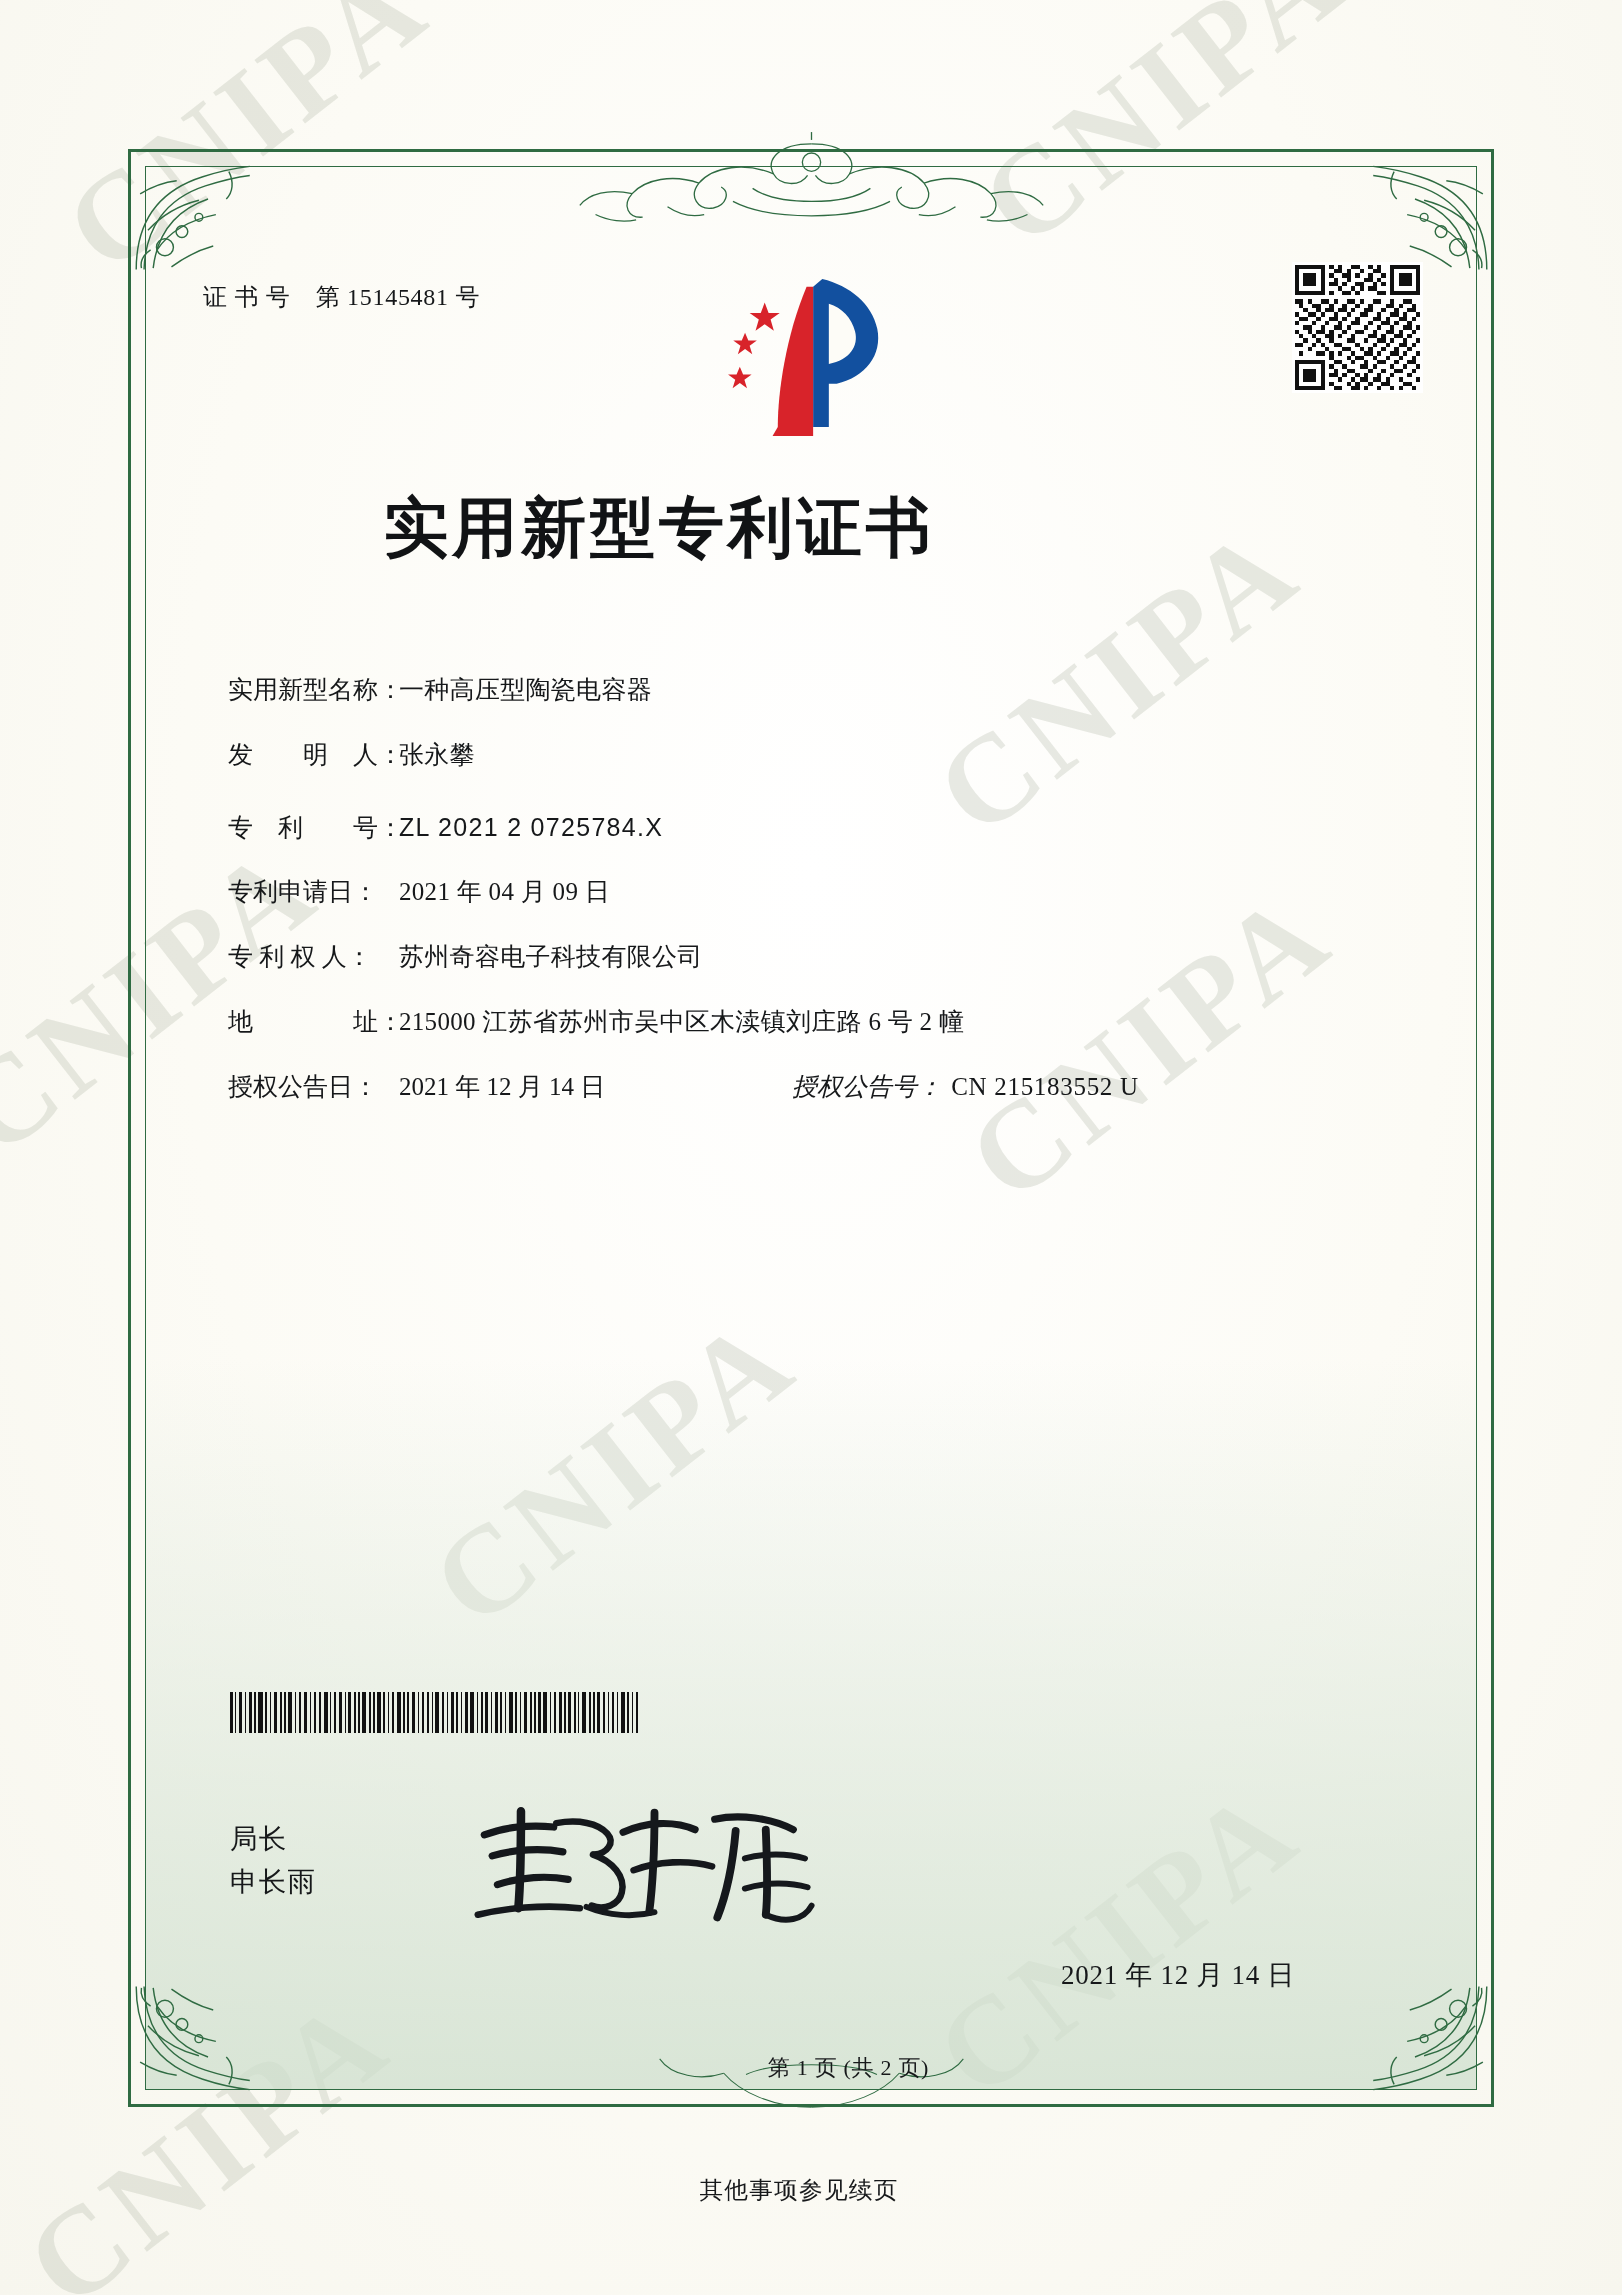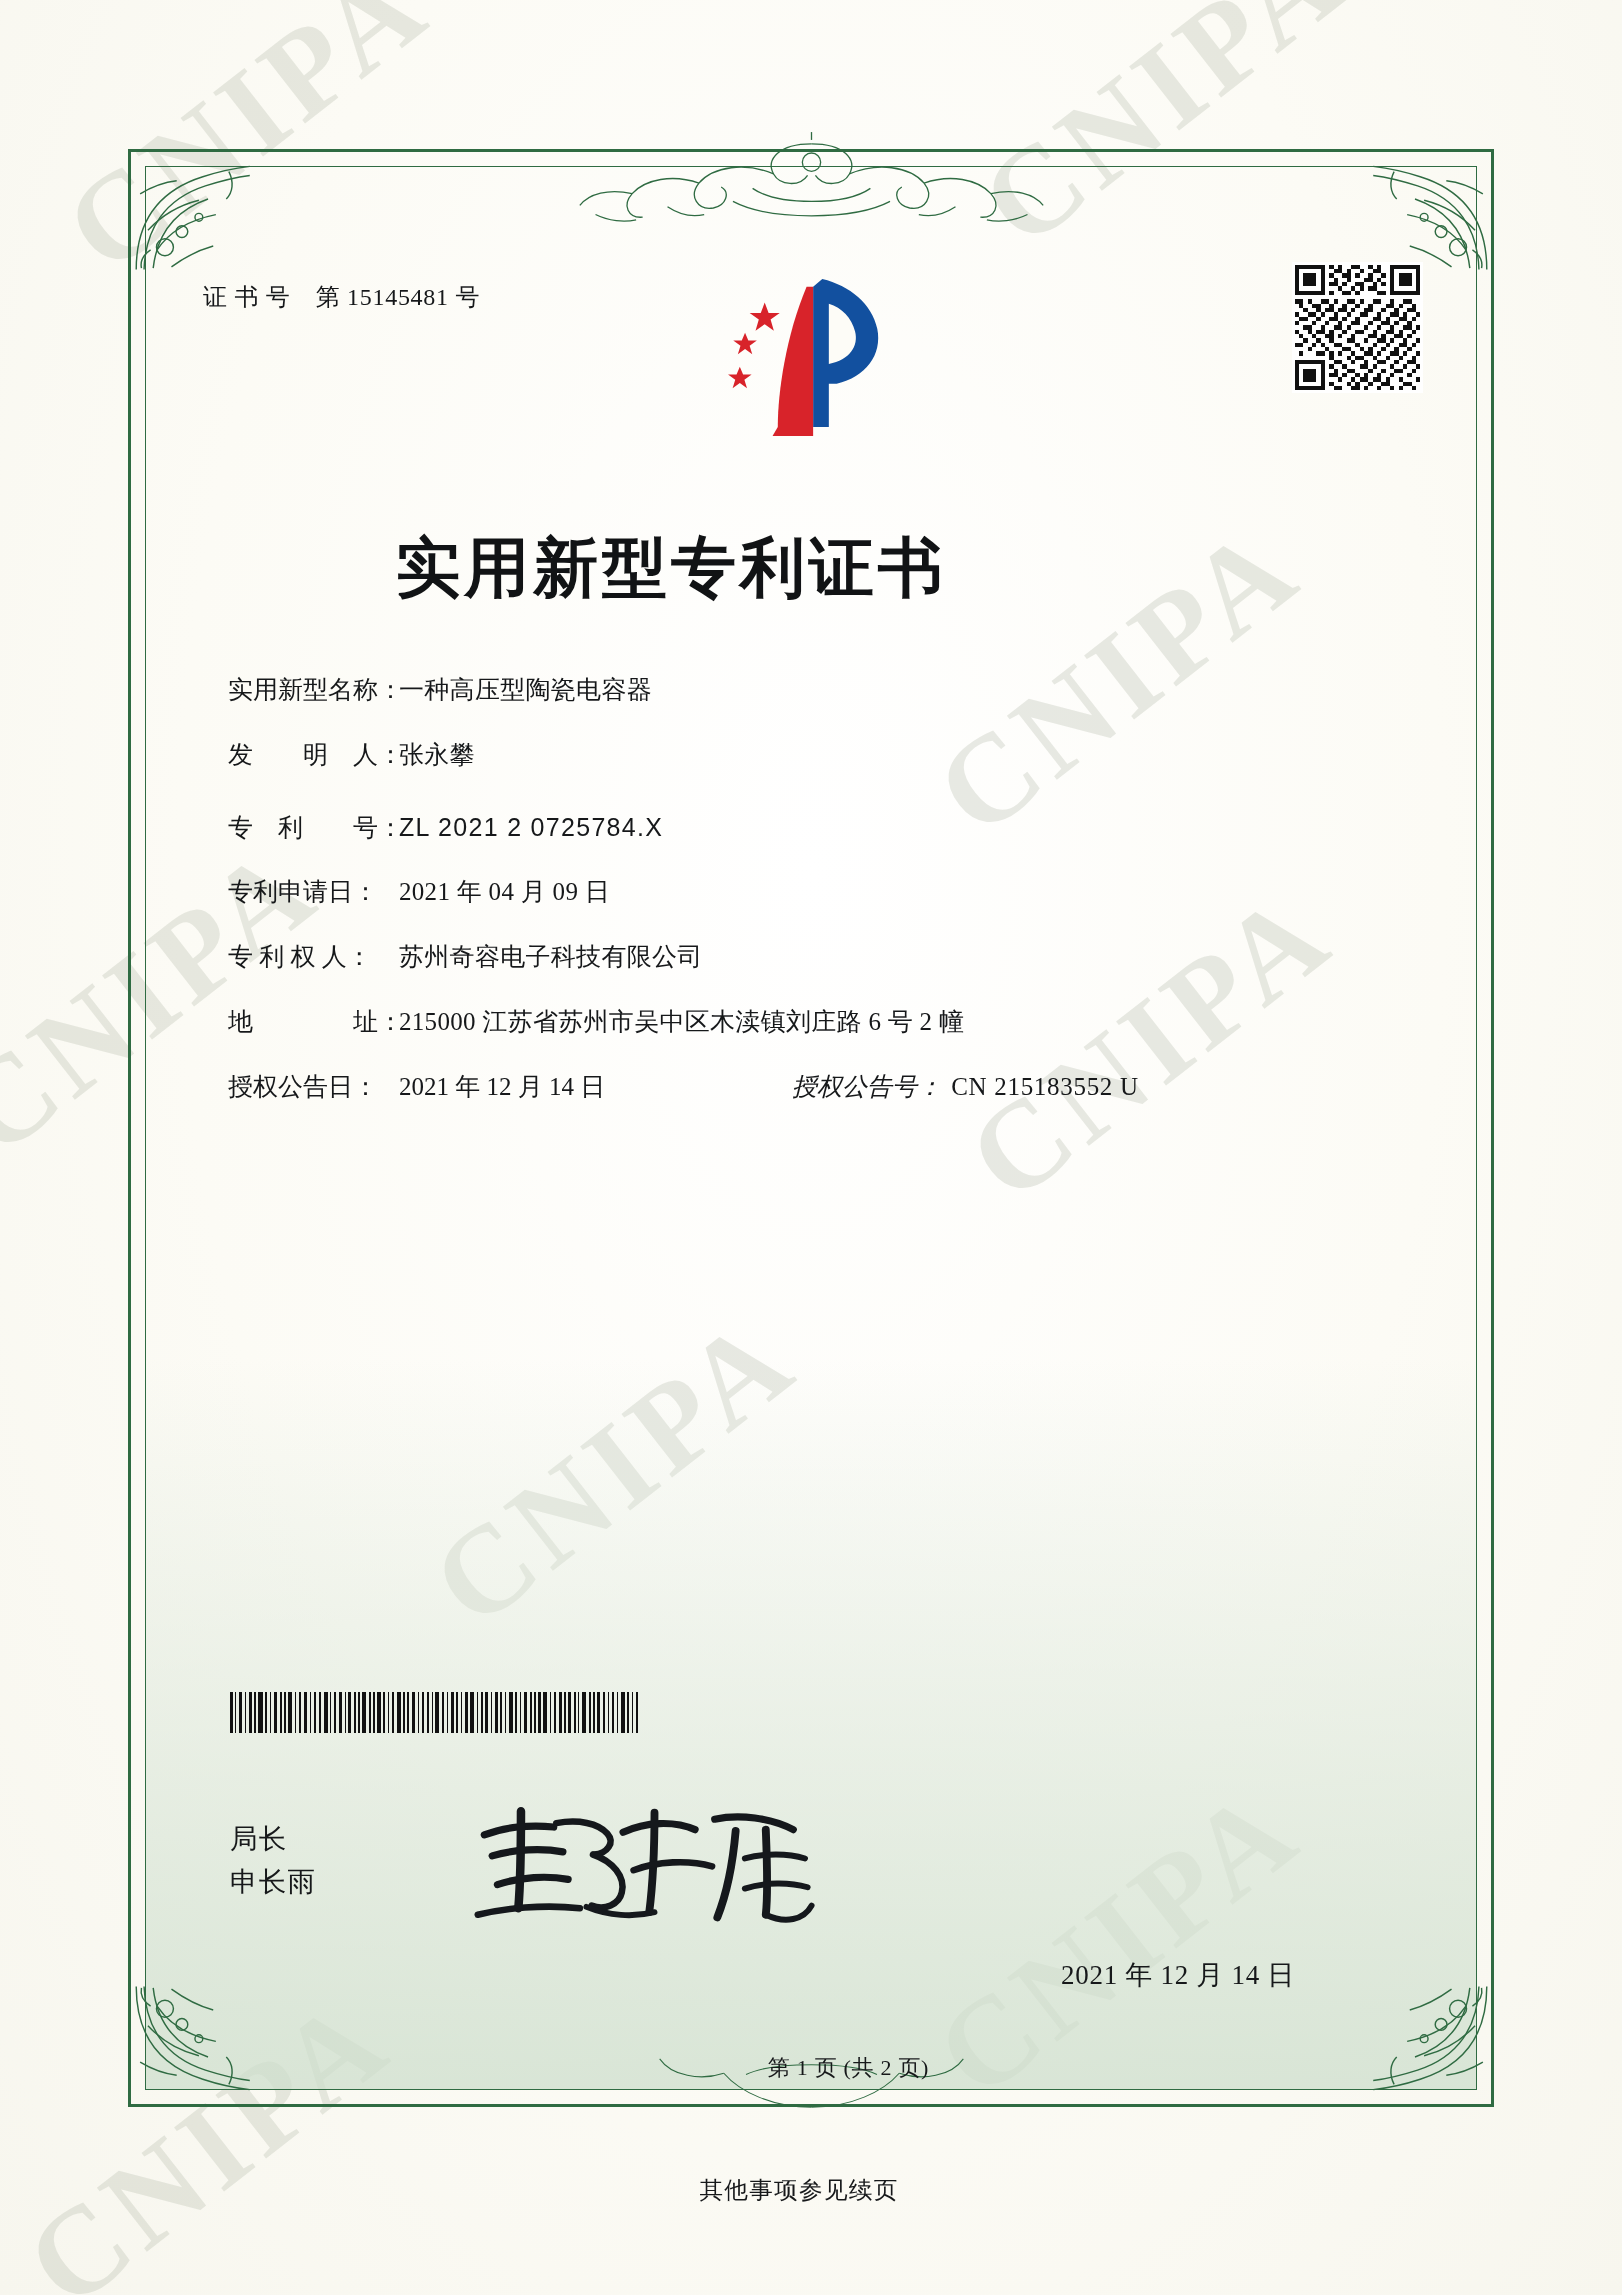--- a/index.html
+++ b/index.html
@@ -118,30 +118,29 @@
   #logo {
     position: absolute;
     left: 694px;
     top: 275px;
     width: 216px;
     height: 167px;
   }
 
   #main-title {
     position: absolute;
-    left: 12px;
+    left: 0;
     top: 484px;
     width: 1318px;
     text-align: center;
     font-size: 65px;
     font-weight: 700;
     letter-spacing: 3.9px;
     color: #111315;
     font-family: "Liberation Serif", serif;
-    margin-top: 40px;
   }
 
   
   #fields {
     position: absolute;
     left: 228px;
     top: 673px;
     width: 1178px;
   }
   .field-row {

